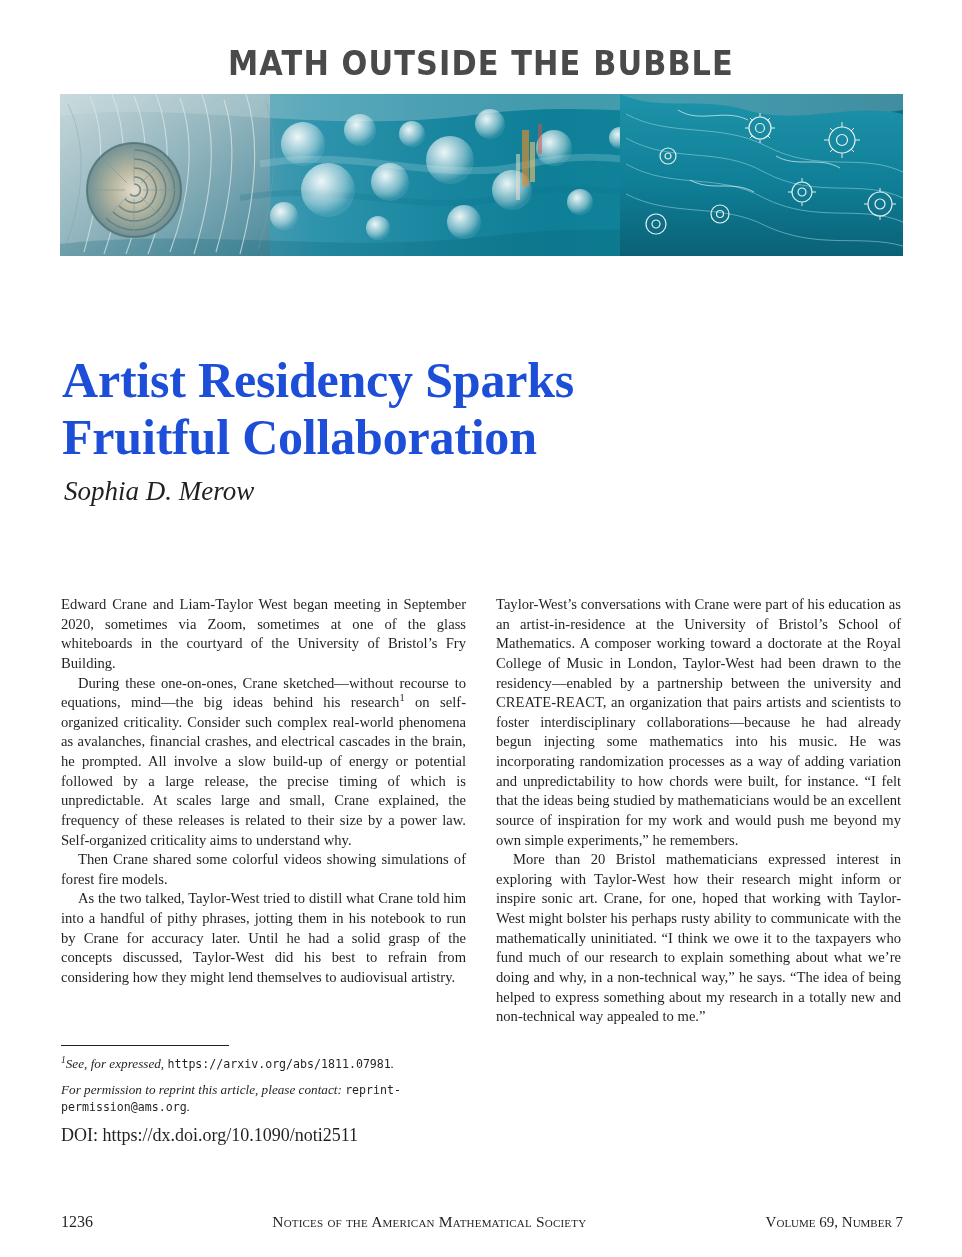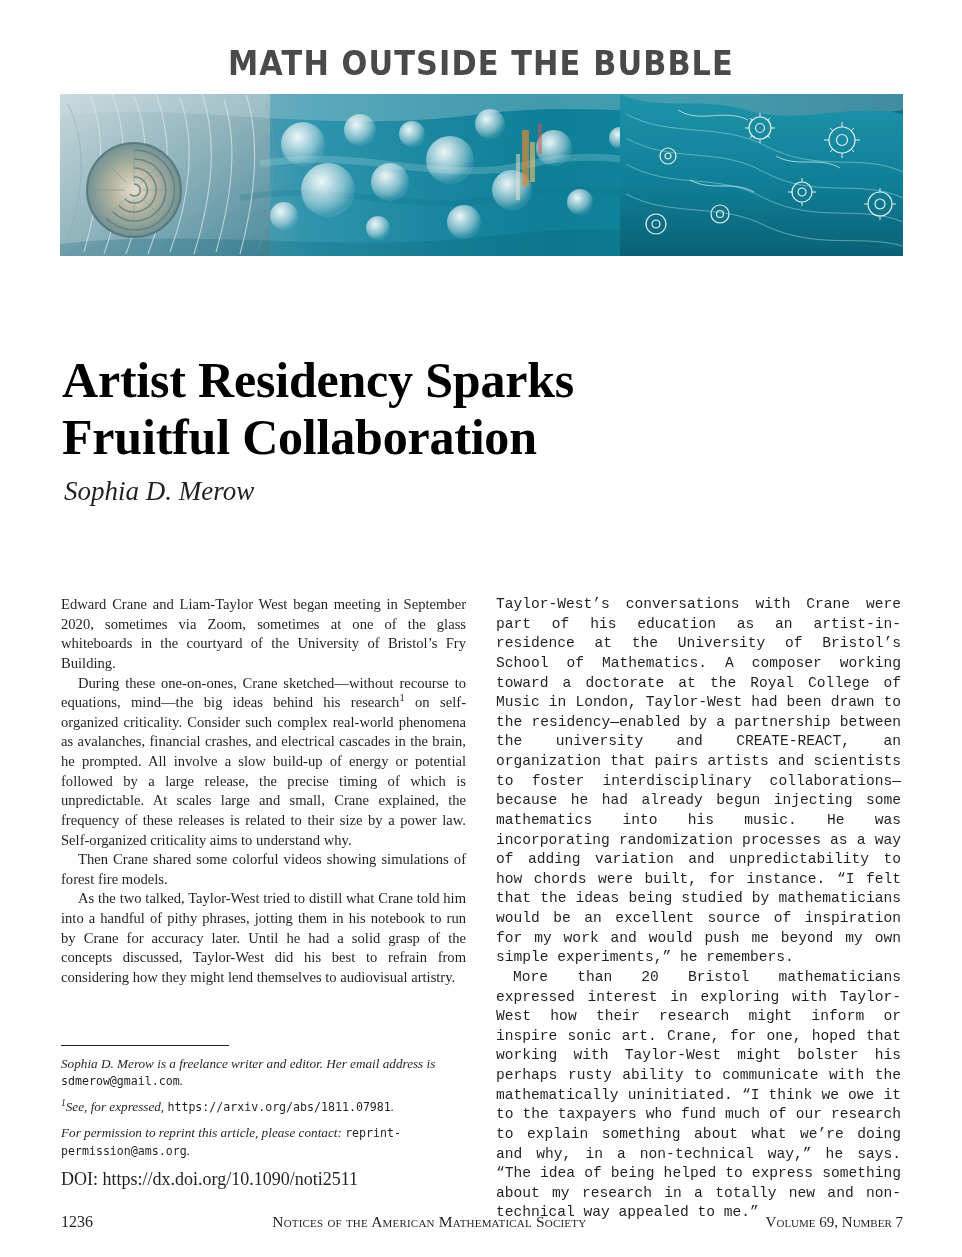--- a/index.html
+++ b/index.html
@@ -52,21 +52,21 @@
 
   
   .title {
     position: absolute;
     left: 62px;
     top: 318px;
     width: 720px;
     font-family: "Liberation Serif", serif;
     font-size: 50px;
     line-height: 1.14;
-    color: #000000;
+    color: #1d4ed8;
     letter-spacing: -0.2px;
   }
   .title .line2 { display: block; }
 
   .byline {
     position: absolute;
     left: 64px;
     top: 476px;
     font-family: "Liberation Serif", serif;
     font-style: italic;
@@ -78,21 +78,21 @@
   .col {
     position: absolute;
     top: 595px;
     width: 405px;
     font-size: 14.6px;
     line-height: 1.345;
     text-align: justify;
     color: #231f20;
   }
   .col-left  { left: 61px; }
-  .col-right { left: 496px; font-family: Liberation Mono, monospace; }
+  .col-right { left: 496px; }
   .col p { margin: 0; text-indent: 0; }
   .col p + p { text-indent: 17px; }
   sup { font-size: 0.72em; vertical-align: super; line-height: 0; }
 
   
   .footnotes {
     position: absolute;
     left: 61px;
     top: 1045px;
     width: 405px;
@@ -336,21 +336,20 @@
   </div>
 
   <div class="col col-right">
     <p>Taylor-West’s conversations with Crane were part of his education as an artist-in-residence at the University of Bristol’s School of Mathematics. A composer working toward a doctorate at the Royal College of Music in London, Taylor-West had been drawn to the residency—enabled by a partnership between the university and CREATE-REACT, an organization that pairs artists and scientists to foster interdisciplinary collaborations—because he had already begun injecting some mathematics into his music. He was incorporating randomization processes as a way of adding variation and unpredictability to how chords were built, for instance. “I felt that the ideas being studied by mathematicians would be an excellent source of inspiration for my work and would push me beyond my own simple experiments,” he remembers.</p>
     <p>More than 20 Bristol mathematicians expressed interest in exploring with Taylor-West how their research might inform or inspire sonic art. Crane, for one, hoped that working with Taylor-West might bolster his perhaps rusty ability to communicate with the mathematically uninitiated. “I think we owe it to the taxpayers who fund much of our research to explain something about what we’re doing and why, in a non-technical way,” he says. “The idea of being helped to express something about my research in a totally new and non-technical way appealed to me.”</p>
   </div>
 
   <div class="footnotes">
     <div class="fn-rule"></div>
 
-    <p class="fn-italic"><span>Sophia D. Merow is a freelance writer and editor. Her email address is </span><span class="mono">sdmerow@gmail.com</span><span>.</span></p>
 
     <p class="fn-italic"><sup>1</sup><span>See, for expressed, </span><span class="mono">https://arxiv.org/abs/1811.07981</span><span>.</span></p>
 
     <p class="fn-italic"><span>For permission to reprint this article, please contact: </span><span class="mono">reprint-permission</span><span class="mono">@ams.org</span><span>.</span></p>
 
     <p class="doi">DOI: https://dx.doi.org/10.1090/noti2511</p>
   </div>
 
   <div class="footer">
     <span class="footer-left">1236</span>

